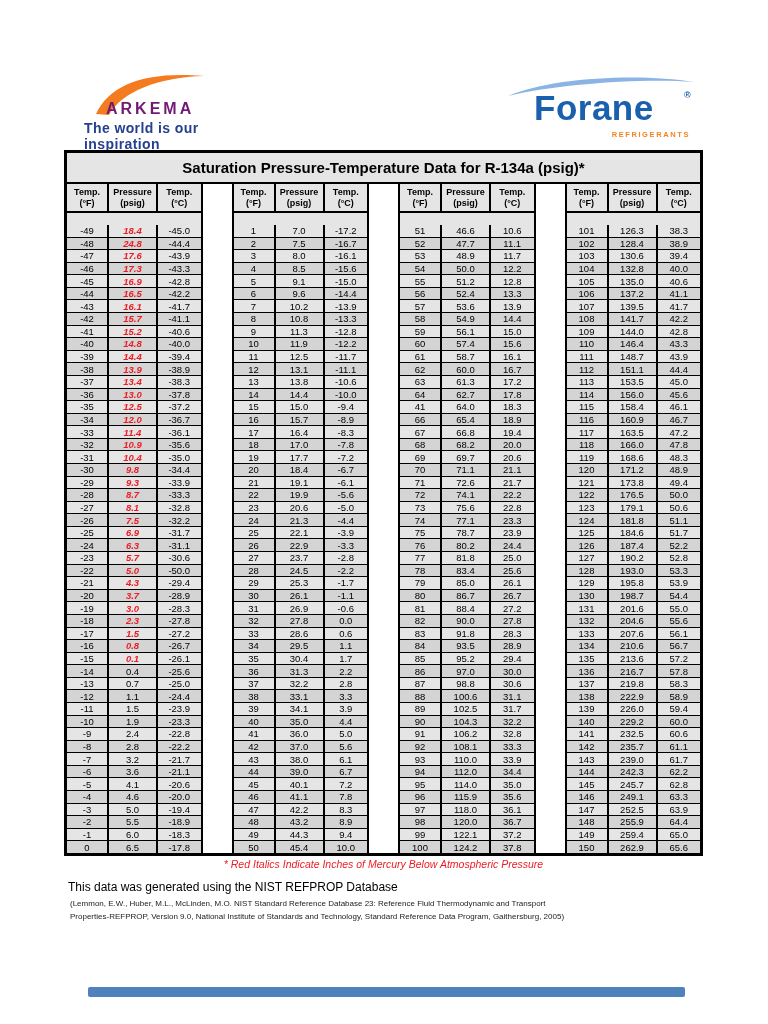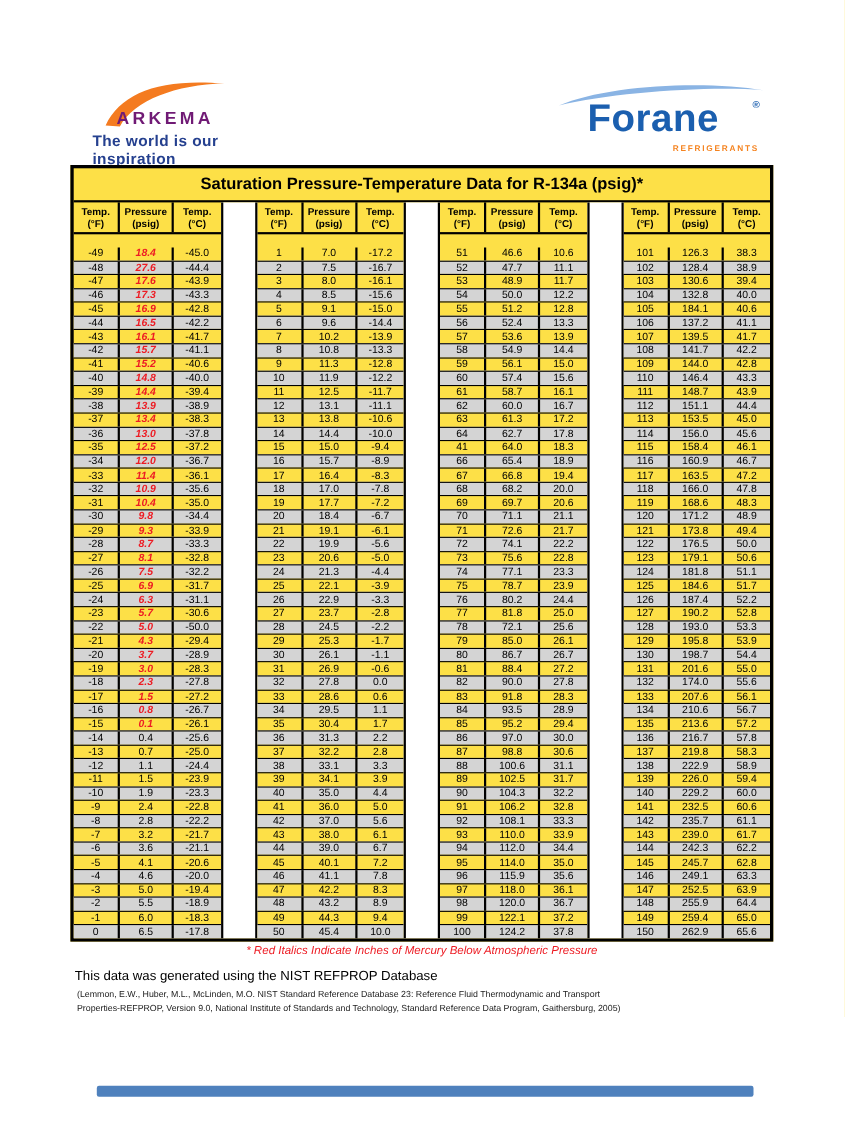--- a/index.html
+++ b/index.html
@@ -17,21 +17,21 @@
   .forane{position:absolute;left:506px;top:70px;width:190px;height:72px;}
   .forane svg{position:absolute;left:0;top:4px;}
   .forane .word{position:absolute;left:28px;top:18px;font-size:35px;font-weight:bold;
                 color:#1b5faf;letter-spacing:0.5px;}
   .forane .reg{position:absolute;left:178px;top:20px;font-size:9px;color:#1b5faf;font-weight:bold;}
   .forane .sub{position:absolute;right:6px;top:60px;font-size:7.5px;font-weight:bold;
                color:#f5831f;letter-spacing:1.6px;}
 
   
   #ptable{position:absolute;left:64px;top:150px;width:639px;height:706px;
-          border:3px solid #000;box-sizing:border-box;background:#fde047;
+          border:3px solid #000;box-sizing:border-box;background:#e5e5e5;
           display:flex;flex-direction:column;}
   .title{height:29px;flex:none;display:flex;align-items:center;justify-content:center;
          font-size:15px;font-weight:bold;border-bottom:2.5px solid #000;}
   .columns{flex:1;display:flex;min-height:0;}
   .gap{width:33px;flex:none;border-left:2.5px solid #000;border-right:2.5px solid #000;
        box-sizing:border-box;background:#fff;}
   .group{width:133px;flex:1;display:flex;flex-direction:column;min-width:0;gap:12px;}
   .hrow{height:27px;flex:none;display:flex;border-bottom:2.5px solid #000;}
   .hcell{display:flex;flex-direction:column;justify-content:center;align-items:center;
          font-size:9px;font-weight:bold;line-height:1.2;text-align:center;box-sizing:border-box;}
@@ -93,21 +93,21 @@
           </div>
         </div>
         <div class="gbody">
           <div class="drow">
             <div class="dcell cf">-49</div>
             <div class="dcell cp red">18.4</div>
             <div class="dcell cc">-45.0</div>
           </div>
           <div class="drow alt">
             <div class="dcell cf">-48</div>
-            <div class="dcell cp red">27.6</div>
+            <div class="dcell cp red">24.8</div>
             <div class="dcell cc">-44.4</div>
           </div>
           <div class="drow">
             <div class="dcell cf">-47</div>
             <div class="dcell cp red">17.6</div>
             <div class="dcell cc">-43.9</div>
           </div>
           <div class="drow alt">
             <div class="dcell cf">-46</div>
             <div class="dcell cp red">17.3</div>
@@ -761,21 +761,21 @@
             <div class="dcell cp">80.2</div>
             <div class="dcell cc">24.4</div>
           </div>
           <div class="drow">
             <div class="dcell cf">77</div>
             <div class="dcell cp">81.8</div>
             <div class="dcell cc">25.0</div>
           </div>
           <div class="drow alt">
             <div class="dcell cf">78</div>
-            <div class="dcell cp">72.1</div>
+            <div class="dcell cp">83.4</div>
             <div class="dcell cc">25.6</div>
           </div>
           <div class="drow">
             <div class="dcell cf">79</div>
             <div class="dcell cp">85.0</div>
             <div class="dcell cc">26.1</div>
           </div>
           <div class="drow alt">
             <div class="dcell cf">80</div>
             <div class="dcell cp">86.7</div>
@@ -915,21 +915,21 @@
             <div class="dcell cp">130.6</div>
             <div class="dcell cc">39.4</div>
           </div>
           <div class="drow alt">
             <div class="dcell cf">104</div>
             <div class="dcell cp">132.8</div>
             <div class="dcell cc">40.0</div>
           </div>
           <div class="drow">
             <div class="dcell cf">105</div>
-            <div class="dcell cp">184.1</div>
+            <div class="dcell cp">135.0</div>
             <div class="dcell cc">40.6</div>
           </div>
           <div class="drow alt">
             <div class="dcell cf">106</div>
             <div class="dcell cp">137.2</div>
             <div class="dcell cc">41.1</div>
           </div>
           <div class="drow">
             <div class="dcell cf">107</div>
             <div class="dcell cp">139.5</div>
@@ -1050,21 +1050,21 @@
             <div class="dcell cp">198.7</div>
             <div class="dcell cc">54.4</div>
           </div>
           <div class="drow">
             <div class="dcell cf">131</div>
             <div class="dcell cp">201.6</div>
             <div class="dcell cc">55.0</div>
           </div>
           <div class="drow alt">
             <div class="dcell cf">132</div>
-            <div class="dcell cp">174.0</div>
+            <div class="dcell cp">204.6</div>
             <div class="dcell cc">55.6</div>
           </div>
           <div class="drow">
             <div class="dcell cf">133</div>
             <div class="dcell cp">207.6</div>
             <div class="dcell cc">56.1</div>
           </div>
           <div class="drow alt">
             <div class="dcell cf">134</div>
             <div class="dcell cp">210.6</div>

